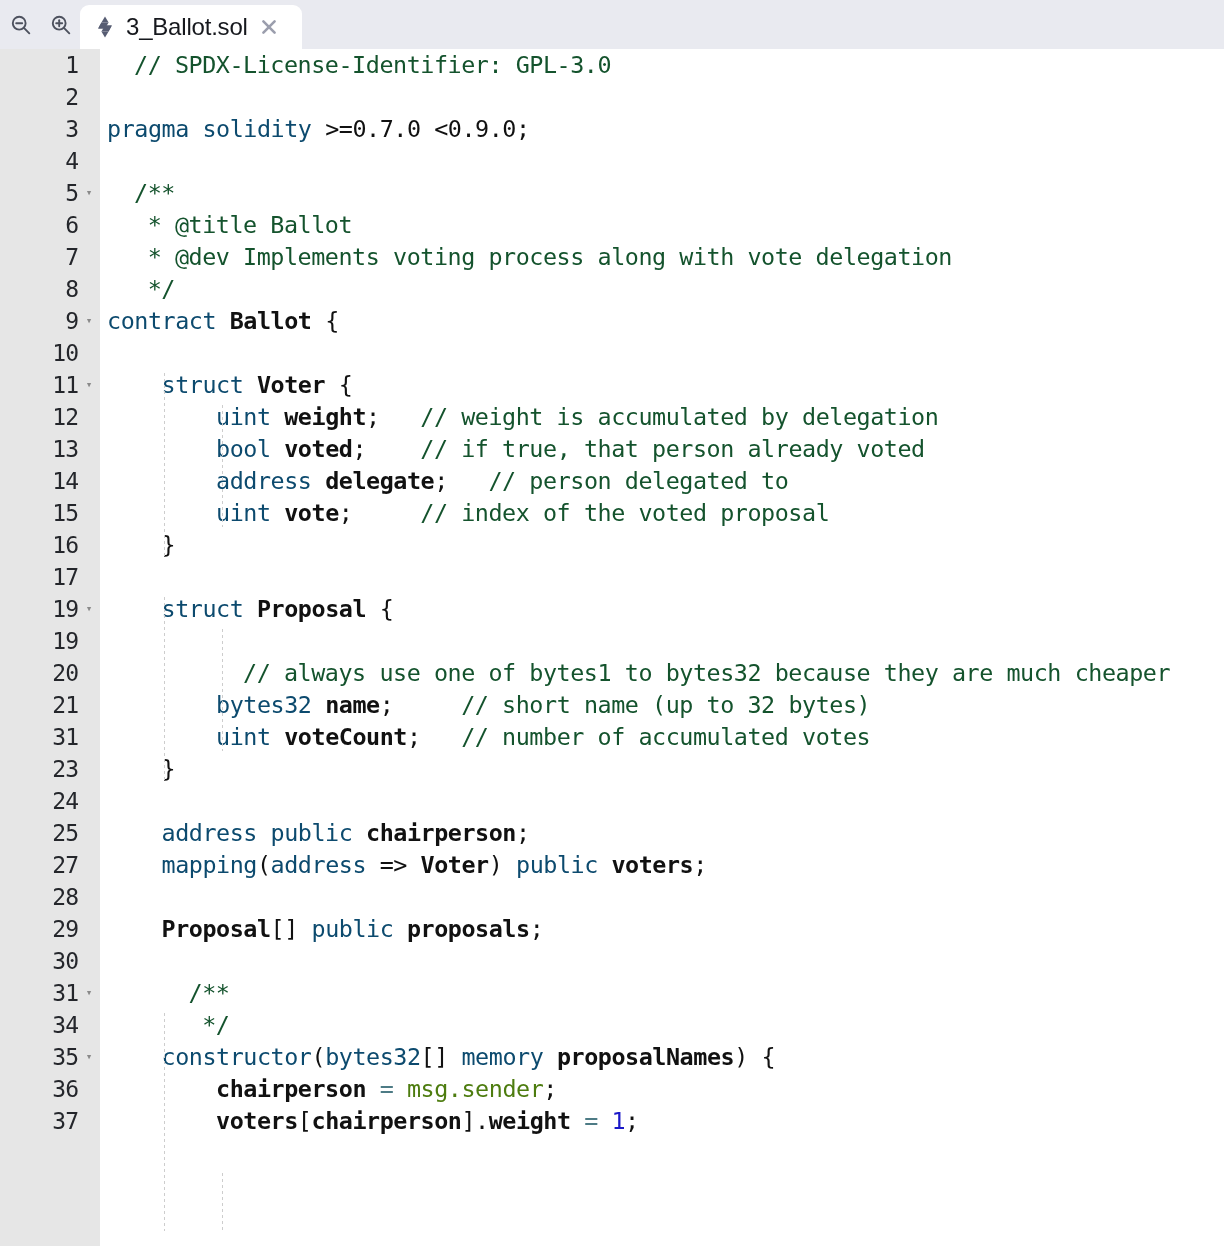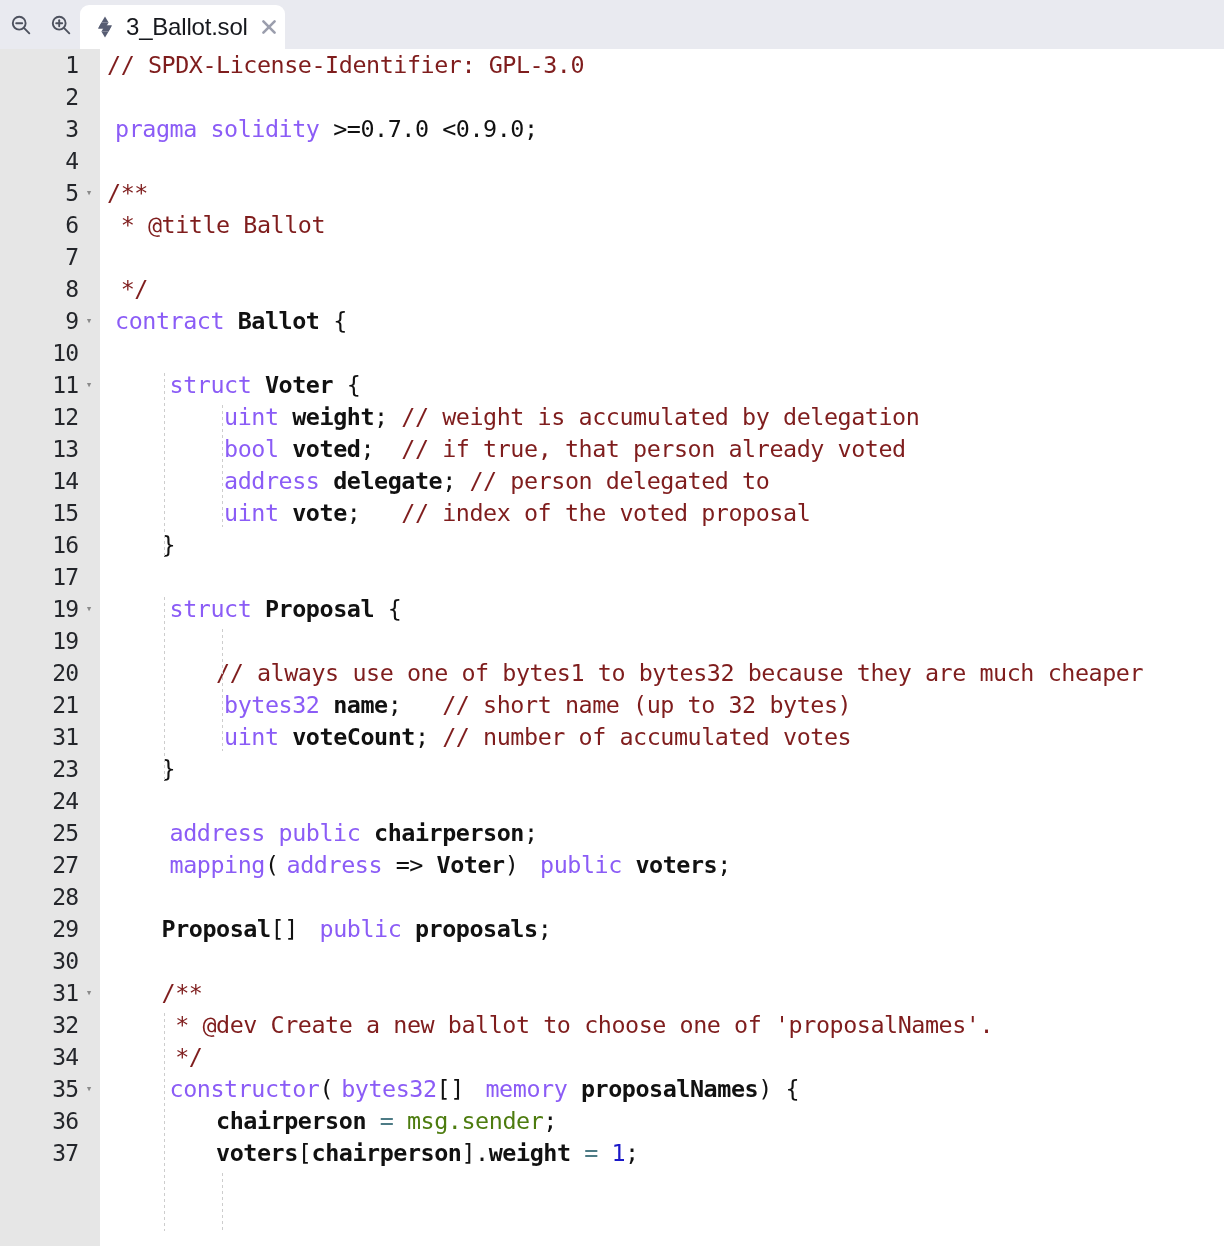--- a/index.html
+++ b/index.html
@@ -41,21 +41,21 @@
   .zoom-btn svg { display: block; }
 
   .tab {
     position: relative;
     height: 44px;
     background: #ffffff;
     border-top-left-radius: 9px;
     border-top-right-radius: 9px;
     display: flex;
     align-items: center;
-    padding: 0 5px 0 14px;
+    padding: 0 22px 0 14px;
     gap: 10px;
     cursor: pointer;
     box-sizing: border-box;
   }
   .tab-icon {
     width: 22px;
     height: 22px;
     display: flex;
     align-items: center;
     justify-content: center;
@@ -144,22 +144,22 @@
   
   .guide {
     position: absolute;
     width: 1px;
     background-image: linear-gradient(to bottom,
                       #cdcdcd 0, #cdcdcd 3px, transparent 3px, transparent 6px);
     background-size: 1px 6px;
   }
 
   
-  .k   { color: #8b5cf6; margin-left: 8px; }            
-  .cm  { color: #7f1d1d; }            
+  .k   { color: #0c4a6e; }            
+  .cm  { color: #14532d; margin-left: 27px; }            
   .id  { color: #111111; font-weight: bold; }  
   .pl  { color: #111111; }            
   .num { color: #1a18c8; }            
   .bi  { color: #4d7c0f; }            
   .op  { color: #4d7b85; }            
 </style>
 </head>
 <body>
 
 <div class="tabbar">
@@ -204,21 +204,21 @@
 
 <div class="editor">
   <div class="gutter"></div>
   <div class="code-area" id="code-area">
       <div class="line"><span class="lineno">1</span><span class="code"><span class="cm">// SPDX-License-Identifier: GPL-3.0</span></span></div>
       <div class="line"><span class="lineno">2</span><span class="code"></span></div>
       <div class="line"><span class="lineno">3</span><span class="code"><span class="k">pragma solidity</span><span class="pl"> &gt;=0.7.0 &lt;0.9.0;</span></span></div>
       <div class="line"><span class="lineno">4</span><span class="code"></span></div>
       <div class="line"><span class="lineno">5</span><span class="fold">▾</span><span class="code"><span class="cm">/**</span></span></div>
       <div class="line"><span class="lineno">6</span><span class="code"><span class="cm"> * @title Ballot</span></span></div>
-      <div class="line"><span class="lineno">7</span></div>
+      <div class="line"><span class="lineno">7</span><span class="code"><span class="cm"> * @dev Implements voting process along with vote delegation</span></span></div>
       <div class="line"><span class="lineno">8</span><span class="code"><span class="cm"> */</span></span></div>
       <div class="line"><span class="lineno">9</span><span class="fold">▾</span><span class="code"><span class="k">contract</span><span class="pl"> </span><span class="id">Ballot</span><span class="pl"> {</span></span></div>
       <div class="line"><span class="lineno">10</span><span class="code"></span></div>
       <div class="line"><span class="lineno">11</span><span class="fold">▾</span><span class="code"><span class="pl">    </span><span class="k">struct</span><span class="pl"> </span><span class="id">Voter</span><span class="pl"> {</span></span></div>
       <div class="line"><span class="lineno">12</span><span class="code"><span class="pl">        </span><span class="k">uint</span><span class="pl"> </span><span class="id">weight</span><span class="pl">; </span><span class="cm">// weight is accumulated by delegation</span></span></div>
       <div class="line"><span class="lineno">13</span><span class="code"><span class="pl">        </span><span class="k">bool</span><span class="pl"> </span><span class="id">voted</span><span class="pl">;  </span><span class="cm">// if true, that person already voted</span></span></div>
       <div class="line"><span class="lineno">14</span><span class="code"><span class="pl">        </span><span class="k">address</span><span class="pl"> </span><span class="id">delegate</span><span class="pl">; </span><span class="cm">// person delegated to</span></span></div>
       <div class="line"><span class="lineno">15</span><span class="code"><span class="pl">        </span><span class="k">uint</span><span class="pl"> </span><span class="id">vote</span><span class="pl">;   </span><span class="cm">// index of the voted proposal</span></span></div>
       <div class="line"><span class="lineno">16</span><span class="code"><span class="pl">    }</span></span></div>
       <div class="line"><span class="lineno">17</span><span class="code"></span></div>
@@ -228,21 +228,20 @@
       <div class="line"><span class="lineno">21</span><span class="code"><span class="pl">        </span><span class="k">bytes32</span><span class="pl"> </span><span class="id">name</span><span class="pl">;   </span><span class="cm">// short name (up to 32 bytes)</span></span></div>
       <div class="line"><span class="lineno">31</span><span class="code"><span class="pl">        </span><span class="k">uint</span><span class="pl"> </span><span class="id">voteCount</span><span class="pl">; </span><span class="cm">// number of accumulated votes</span></span></div>
       <div class="line"><span class="lineno">23</span><span class="code"><span class="pl">    }</span></span></div>
       <div class="line"><span class="lineno">24</span><span class="code"></span></div>
       <div class="line"><span class="lineno">25</span><span class="code"><span class="pl">    </span><span class="k">address public</span><span class="pl"> </span><span class="id">chairperson</span><span class="pl">;</span></span></div>
       <div class="line"><span class="lineno">27</span><span class="code"><span class="pl">    </span><span class="k">mapping</span><span class="pl">(</span><span class="k">address</span><span class="pl"> =&gt; </span><span class="id">Voter</span><span class="pl">) </span><span class="k">public</span><span class="pl"> </span><span class="id">voters</span><span class="pl">;</span></span></div>
       <div class="line"><span class="lineno">28</span><span class="code"></span></div>
       <div class="line"><span class="lineno">29</span><span class="code"><span class="pl">    </span><span class="id">Proposal</span><span class="pl">[] </span><span class="k">public</span><span class="pl"> </span><span class="id">proposals</span><span class="pl">;</span></span></div>
       <div class="line"><span class="lineno">30</span><span class="code"></span></div>
       <div class="line"><span class="lineno">31</span><span class="fold">▾</span><span class="code"><span class="pl">    </span><span class="cm">/**</span></span></div>
-      <div class="line"><span class="lineno">32</span><span class="code"><span class="pl">    </span><span class="cm"> * @dev Create a new ballot to choose one of 'proposalNames'.</span></span></div>
       <div class="line"><span class="lineno">34</span><span class="code"><span class="pl">    </span><span class="cm"> */</span></span></div>
       <div class="line"><span class="lineno">35</span><span class="fold">▾</span><span class="code"><span class="pl">    </span><span class="k">constructor</span><span class="pl">(</span><span class="k">bytes32</span><span class="pl">[] </span><span class="k">memory</span><span class="pl"> </span><span class="id">proposalNames</span><span class="pl">) {</span></span></div>
       <div class="line"><span class="lineno">36</span><span class="code"><span class="pl">        </span><span class="id">chairperson</span><span class="pl"> </span><span class="op">=</span><span class="pl"> </span><span class="bi">msg.sender</span><span class="pl">;</span></span></div>
       <div class="line"><span class="lineno">37</span><span class="code"><span class="pl">        </span><span class="id">voters</span><span class="pl">[</span><span class="id">chairperson</span><span class="pl">].</span><span class="id">weight</span><span class="pl"> </span><span class="op">=</span><span class="pl"> </span><span class="num">1</span><span class="pl">;</span></span></div>
       <div class="guide" style="left: 164.32px; top: 324px; height: 186px;"></div>
       <div class="guide" style="left: 164.32px; top: 548px; height: 186px;"></div>
       <div class="guide" style="left: 164.32px; top: 964px; height: 218px;"></div>
       <div class="guide" style="left: 221.64px; top: 356px; height: 122px;"></div>
       <div class="guide" style="left: 221.64px; top: 580px; height: 122px;"></div>
       <div class="guide" style="left: 221.64px; top: 1124px; height: 58px;"></div>

